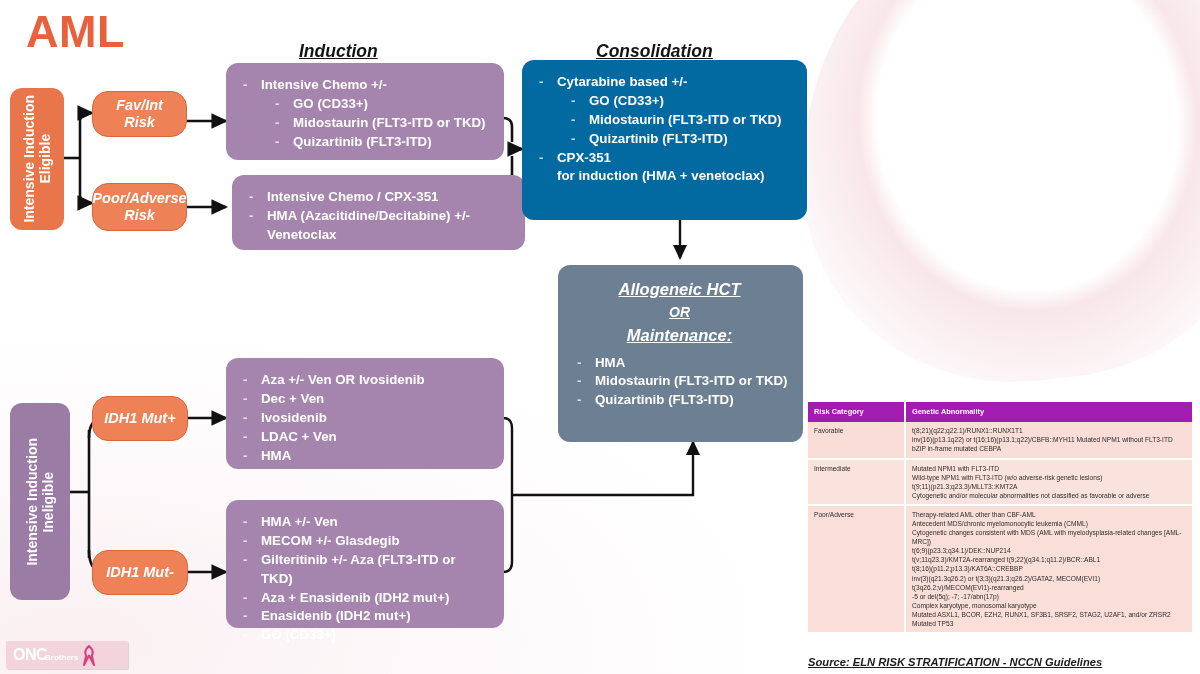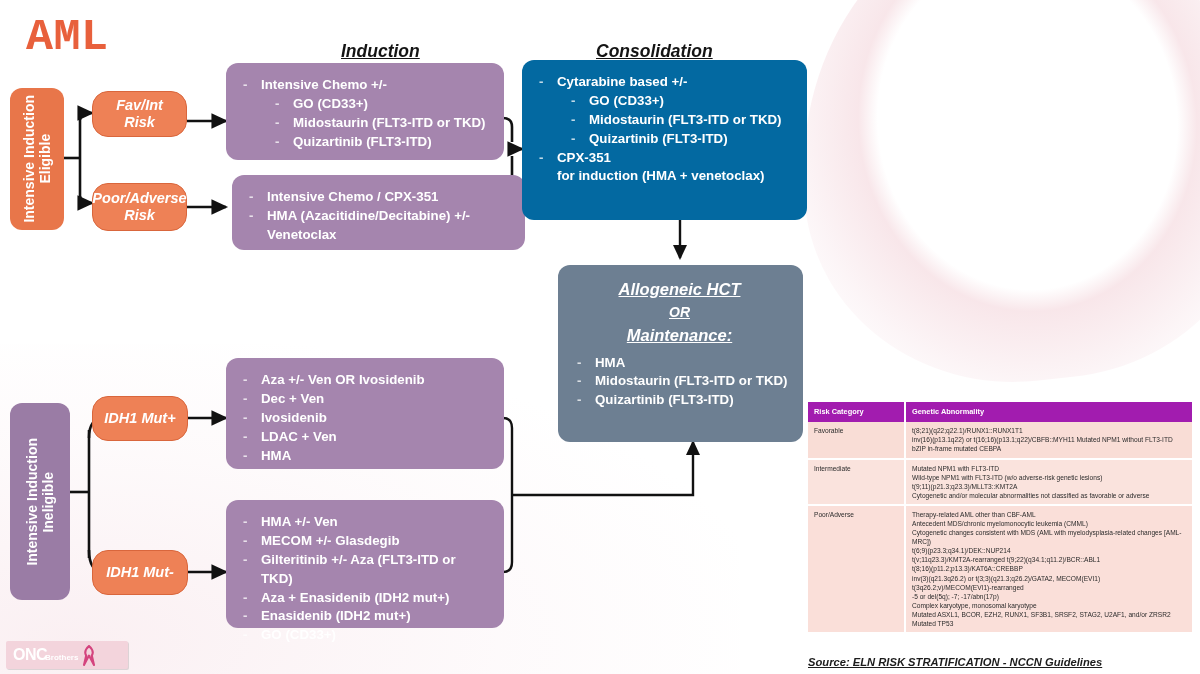--- a/index.html
+++ b/index.html
@@ -20,24 +20,24 @@
     border-radius:50% 50% 46% 46%/58% 58% 42% 42%;
     transform:rotate(-6deg);
   }
   .wm-wash{
     left:0;bottom:0;width:740px;height:330px;
     background:radial-gradient(ellipse at 10% 90%, rgba(250,238,241,.9) 0%, rgba(252,245,247,.5) 45%, rgba(255,255,255,0) 75%);
   }
 
   
   .aml-title{
-    position:absolute;left:26px;top:12px;
+    position:absolute;left:26px;top:6px;
     font-size:45px;font-weight:bold;letter-spacing:.5px;
     color:#E8603C;
-    font-family:Liberation Mono, monospace;
+    font-family:Liberation Sans, sans-serif;
   }
 
   
   .box{position:absolute;box-sizing:border-box;color:#ffffff;}
   .rounded{border-radius:12px;}
   .pill{border-radius:16px;font-style:italic;}
 
   .orange{background:#E8764A;}
   .orange-b{background:#EE8156;border:1px solid #D9663C;}
   .salmon{background:#0369a1;}
@@ -142,21 +142,21 @@
 </head>
 <body>
 
 <div id="stage">
 
   <div class="wm wm-ribbon"></div>
   <div class="wm wm-wash"></div>
 
   <div class="aml-title">AML</div>
 
-  <div class="sect-hdr" style="left:299px;top:41px;margin-left:42px;">Induction</div>
+  <div class="sect-hdr" style="left:299px;top:41px;">Induction</div>
   <div class="sect-hdr" style="left:596px;top:41px;">Consolidation</div>
 
   <svg class="conn" viewBox="0 0 1200 674">
     <defs>
       <marker id="ah" markerWidth="7" markerHeight="7" refX="5.6" refY="3" orient="auto">
         <path d="M0,0 L6.4,3 L0,6 z" fill="#111111"></path>
       </marker>
     </defs>
 
     <path d="M64,158 L80,158" stroke="#111111" stroke-width="2.6" fill="none"></path>

